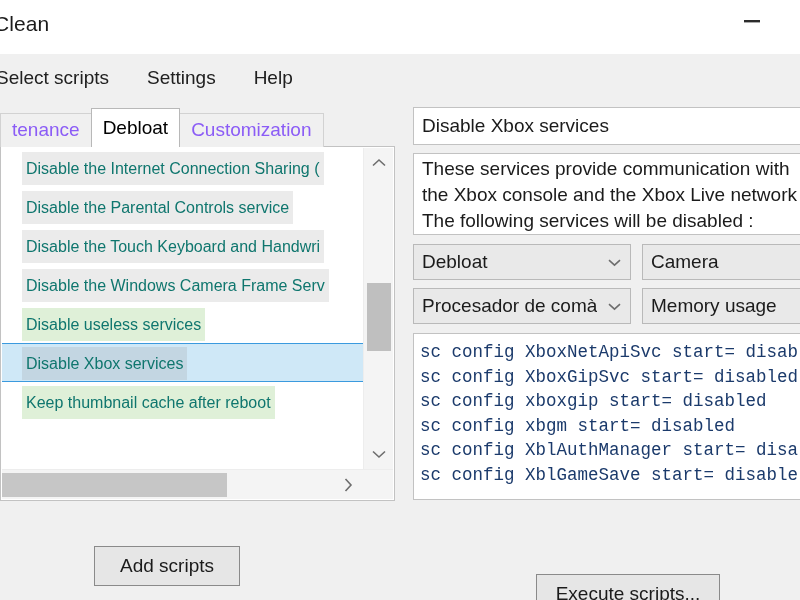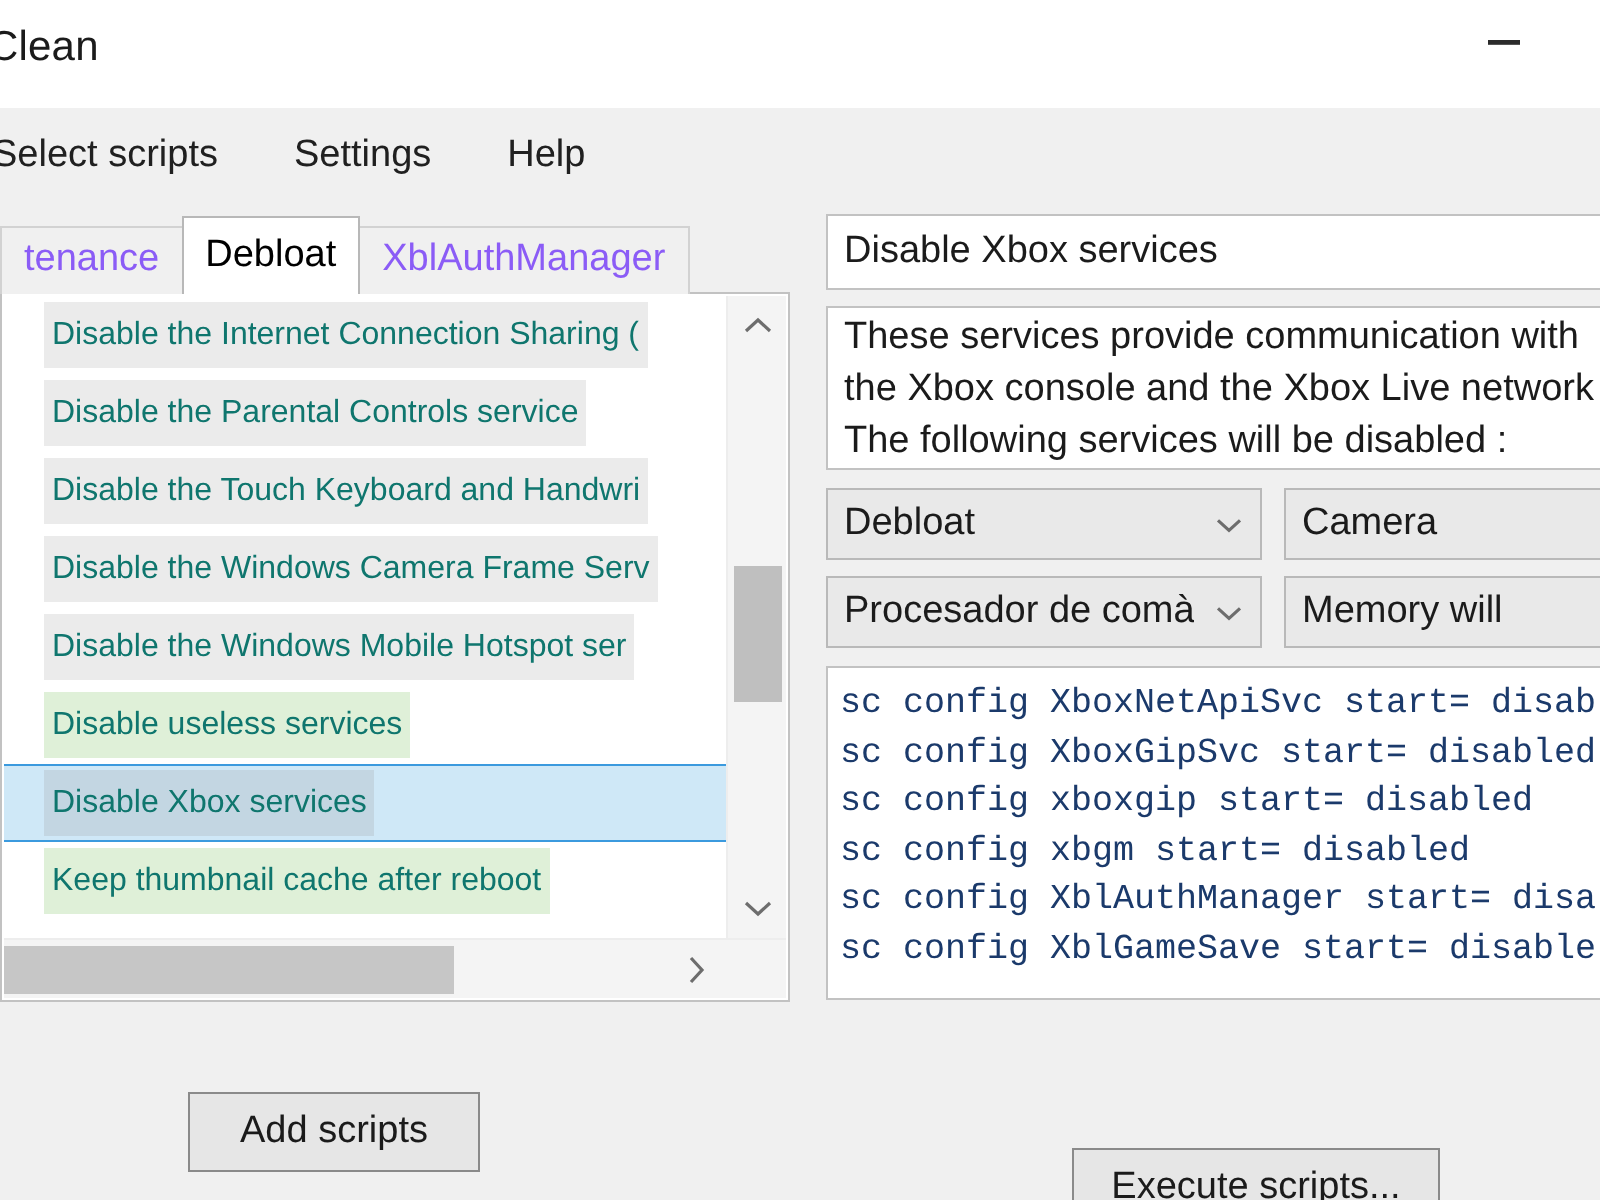--- a/index.html
+++ b/index.html
@@ -307,39 +307,36 @@
     <div class="menu-item">Help</div>
   </div>
 
   <div class="body">
 
     <div class="left-pane">
 
       <div class="tabstrip">
         <div class="tab">tenance</div>
         <div class="tab selected">Debloat</div>
-        <div class="tab">XblAuthManager</div>
+        <div class="tab">Customization</div>
       </div>
 
       <div class="listbox">
         <div class="list-inner">
           <div class="list-item neutral">
             <span class="hl">Disable the Internet Connection Sharing (</span>
           </div>
           <div class="list-item neutral">
             <span class="hl">Disable the Parental Controls service</span>
           </div>
           <div class="list-item neutral">
             <span class="hl">Disable the Touch Keyboard and Handwri</span>
           </div>
           <div class="list-item neutral">
             <span class="hl">Disable the Windows Camera Frame Serv</span>
-          </div>
-          <div class="list-item neutral">
-            <span class="hl">Disable the Windows Mobile Hotspot ser</span>
           </div>
           <div class="list-item green">
             <span class="hl">Disable useless services</span>
           </div>
           <div class="list-item selected">
             <span class="hl">Disable Xbox services</span>
           </div>
           <div class="list-item green">
             <span class="hl">Keep thumbnail cache after reboot</span>
           </div>
@@ -394,21 +391,21 @@
         </div>
         <div class="combo">
           <span class="label">Procesador de comà</span>
           <span class="caret">
             <svg width="15" height="9" viewBox="0 0 15 9">
                 <polyline class="chev" points="2,2.2 7.5,7.2 13,2.2"></polyline>
               </svg>
           </span>
         </div>
         <div class="combo">
-          <span class="label">Memory will</span>
+          <span class="label">Memory usage</span>
         </div>
       </div>
 
       <div class="code-box">
         <div class="code-line">sc config XboxNetApiSvc start= disabl</div>
         <div class="code-line">sc config XboxGipSvc start= disabled</div>
         <div class="code-line">sc config xboxgip start= disabled</div>
         <div class="code-line">sc config xbgm start= disabled</div>
         <div class="code-line">sc config XblAuthManager start= disa</div>
         <div class="code-line">sc config XblGameSave start= disable</div>

